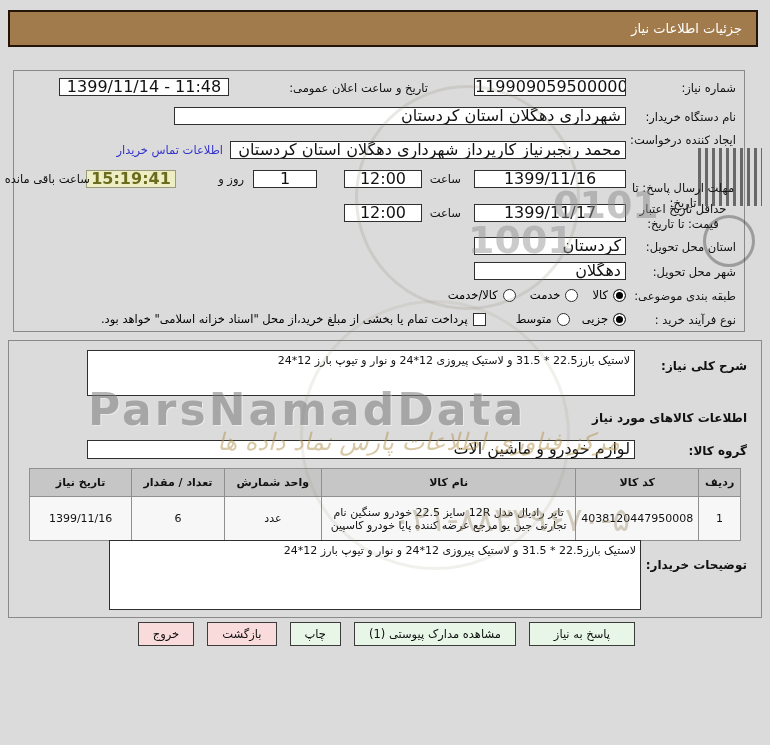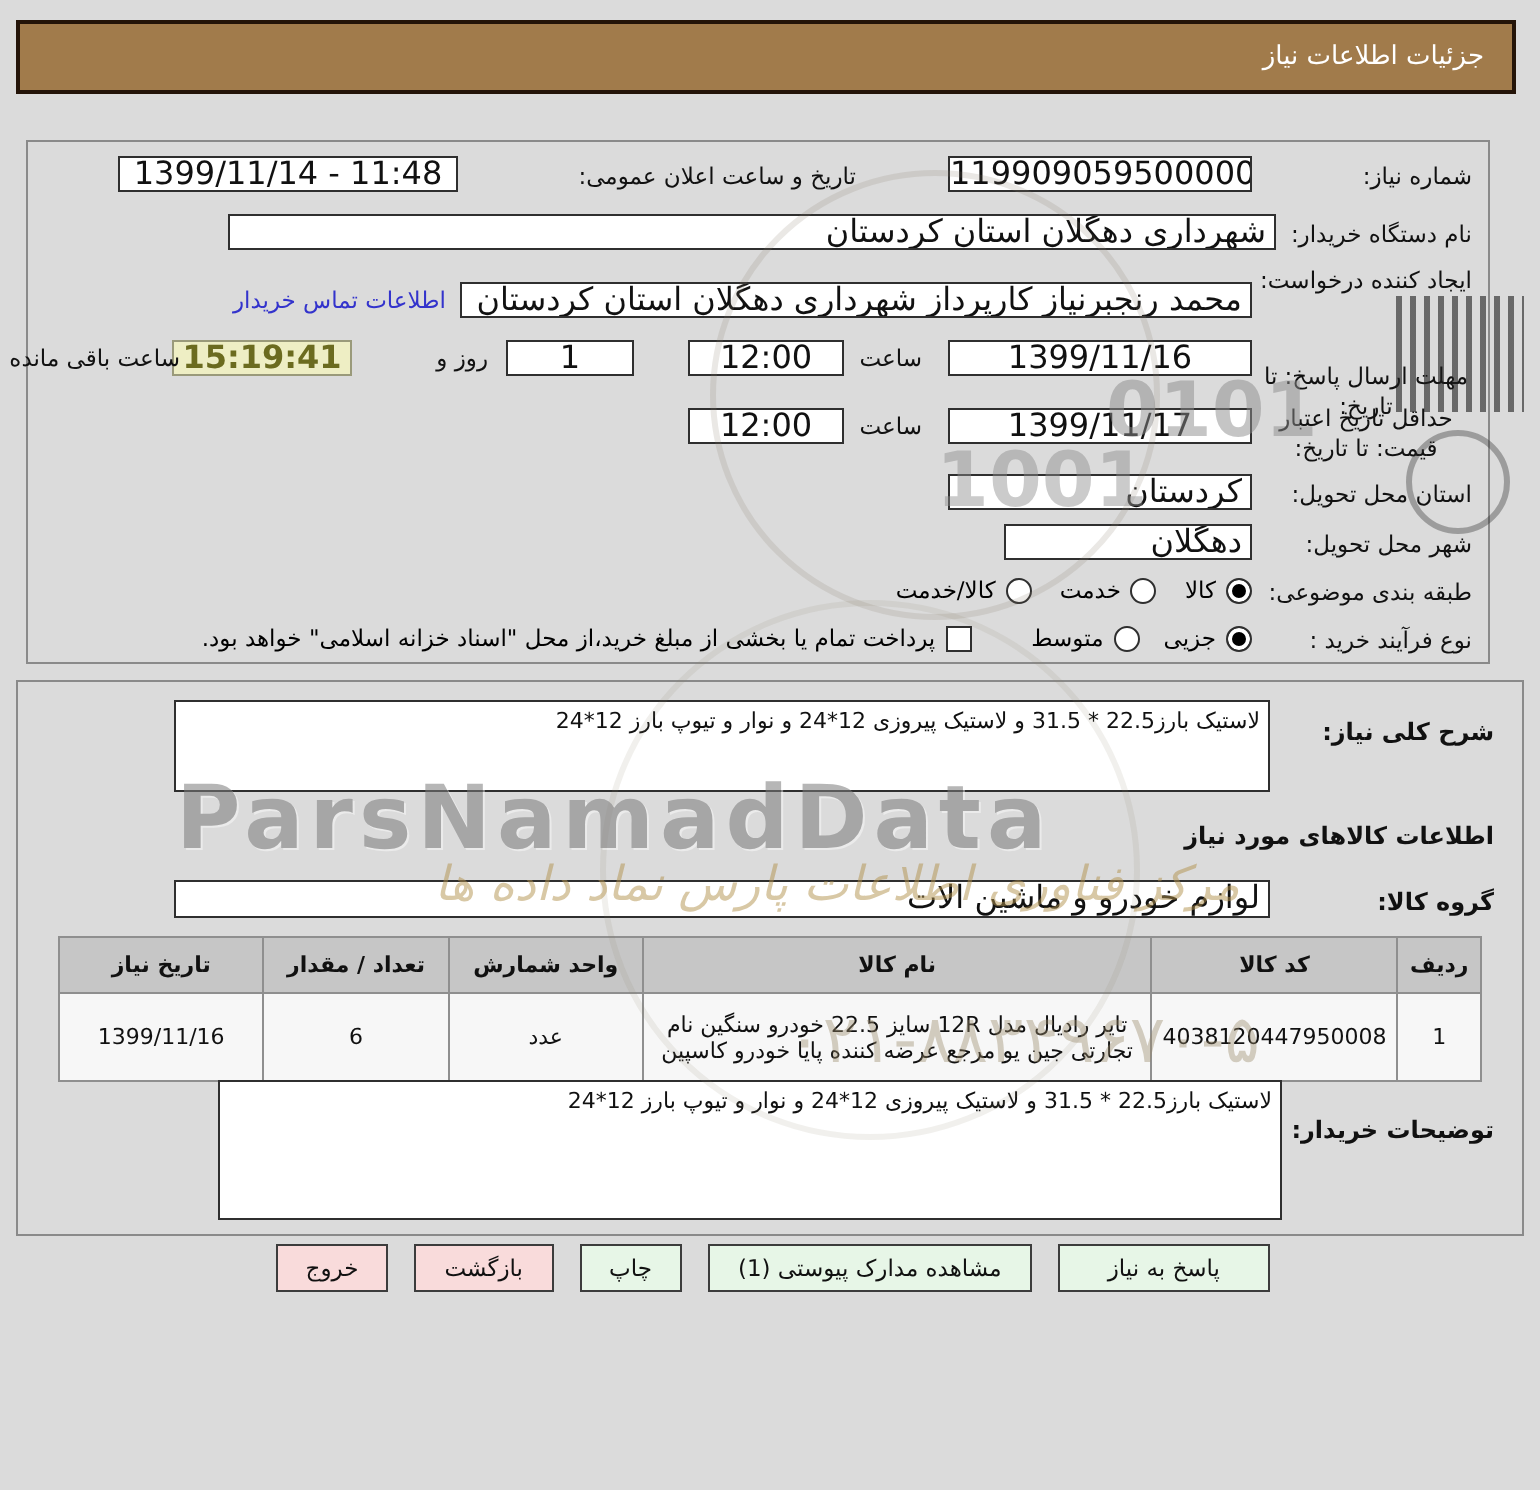--- a/index.html
+++ b/index.html
@@ -73,21 +73,21 @@
   <div class="banner">جزئیات اطلاعات نیاز</div>
 
   <div class="panel panel1">
 
     <div class="lbl" style="top:10px; right:8px;">شماره نیاز:</div>
     <div class="fbox center" style="top:7px; right:118px; width:152px;">1199090595000008</div>
     <div class="lbl" style="top:10px; right:316px;">تاریخ و ساعت اعلان عمومی:</div>
     <div class="fbox center" style="top:7px; right:515px; width:170px;">1399/11/14 - 11:48</div>
 
     <div class="lbl" style="top:39px; right:8px;">نام دستگاه خریدار:</div>
-    <div class="fbox rtl" style="top:36px; right:106px; width:524px;">شهرداری دهگلان استان کردستان</div>
+    <div class="fbox rtl" style="top:36px; right:118px; width:452px;">شهرداری دهگلان استان کردستان</div>
 
     <div class="lbl wrap" style="top:62px; right:8px;">ایجاد کننده درخواست:</div>
     <div class="fbox rtl" style="top:70px; right:118px; width:396px;">محمد رنجبرنیاز کارپرداز شهرداری دهگلان استان کردستان</div>
     <div class="link" style="top:72px; right:521px;">اطلاعات تماس خریدار</div>
 
     <div class="lbl wrap" style="top:110px; right:8px;">مهلت ارسال پاسخ: تا تاریخ:</div>
     <div class="fbox center" style="top:99px; right:118px; width:152px;">1399/11/16</div>
     <div class="lbl" style="top:101px; right:283px;">ساعت</div>
     <div class="fbox center" style="top:99px; right:322px; width:78px;">12:00</div>
     <div class="fbox center" style="top:99px; right:427px; width:64px;">1</div>
@@ -97,21 +97,21 @@
 
     <div class="lbl wrap" style="top:131px; right:8px;">حداقل تاریخ اعتبار قیمت: تا تاریخ:</div>
     <div class="fbox center" style="top:133px; right:118px; width:152px;">1399/11/17</div>
     <div class="lbl" style="top:135px; right:283px;">ساعت</div>
     <div class="fbox center" style="top:133px; right:322px; width:78px;">12:00</div>
 
     <div class="lbl" style="top:169px; right:8px;">استان محل تحویل:</div>
     <div class="fbox rtl" style="top:166px; right:118px; width:152px;">کردستان</div>
 
     <div class="lbl" style="top:194px; right:8px;">شهر محل تحویل:</div>
-    <div class="fbox rtl" style="top:191px; right:118px; width:124px;">دهگلان</div>
+    <div class="fbox rtl" style="top:191px; right:118px; width:152px;">دهگلان</div>
 
     <div class="lbl" style="top:218px; right:8px;">طبقه بندی موضوعی:</div>
     <div class="optrow" style="top:216px; right:118px;">
       <span class="opt">
         <span class="radio on"></span>
         <span>کالا</span>
       </span>
       <span class="opt">
         <span class="radio"></span>
         <span>خدمت</span>

